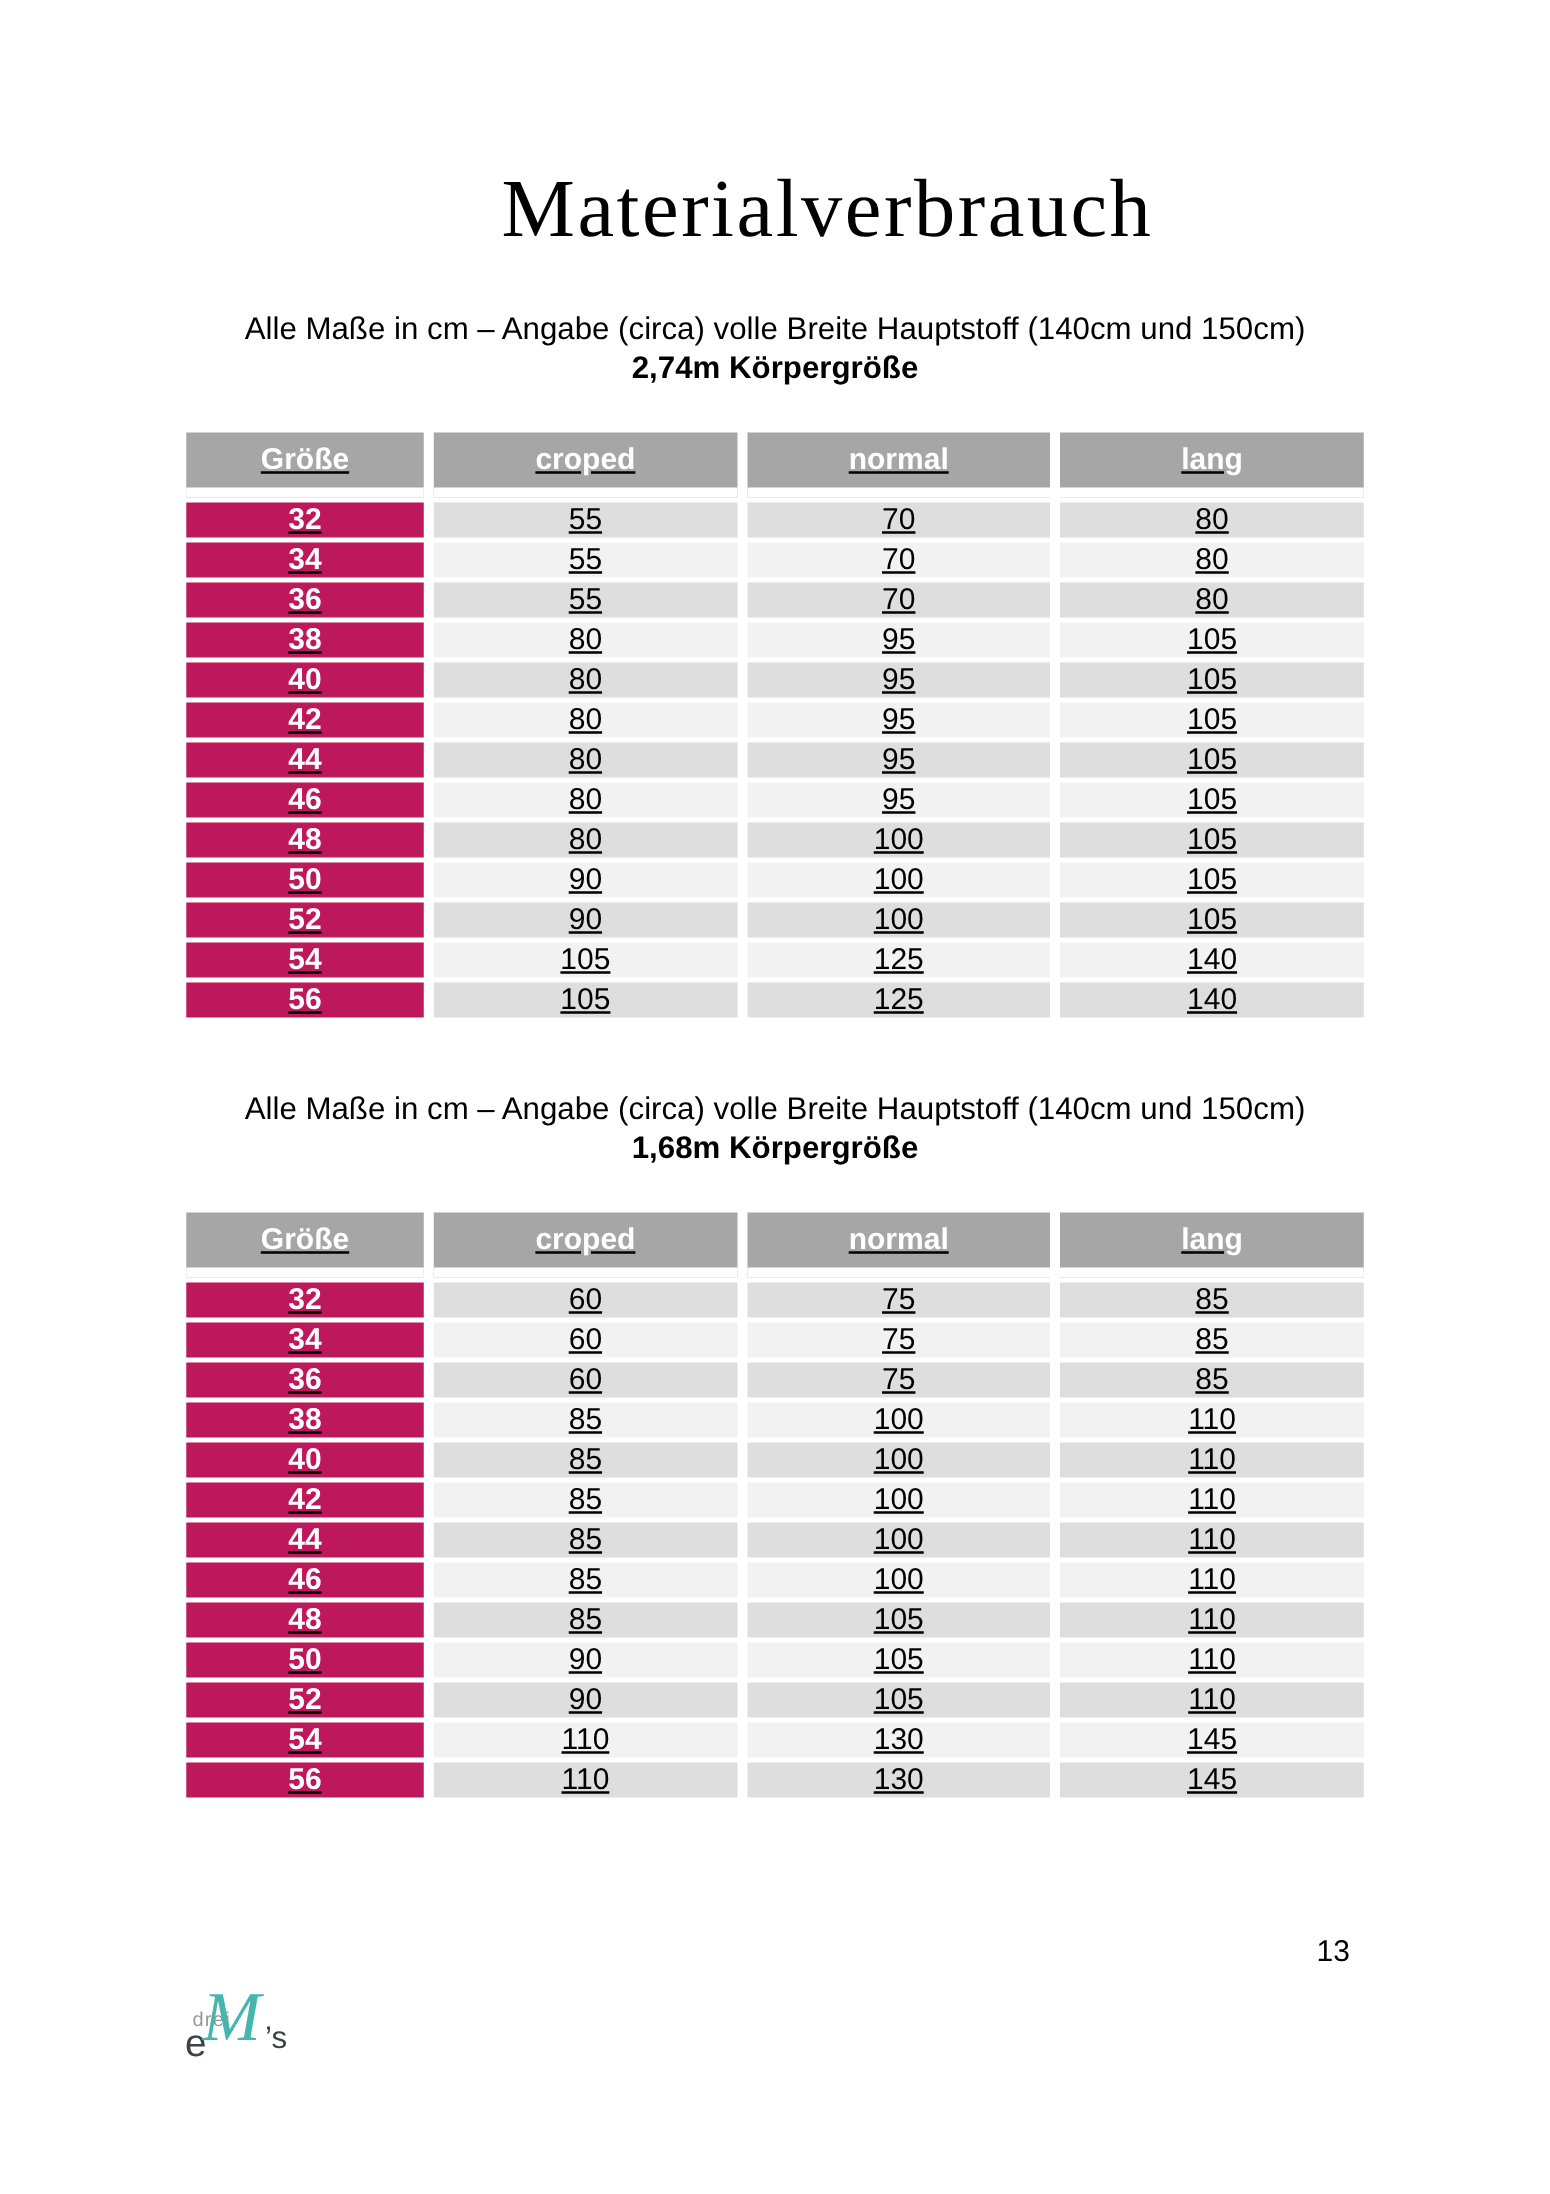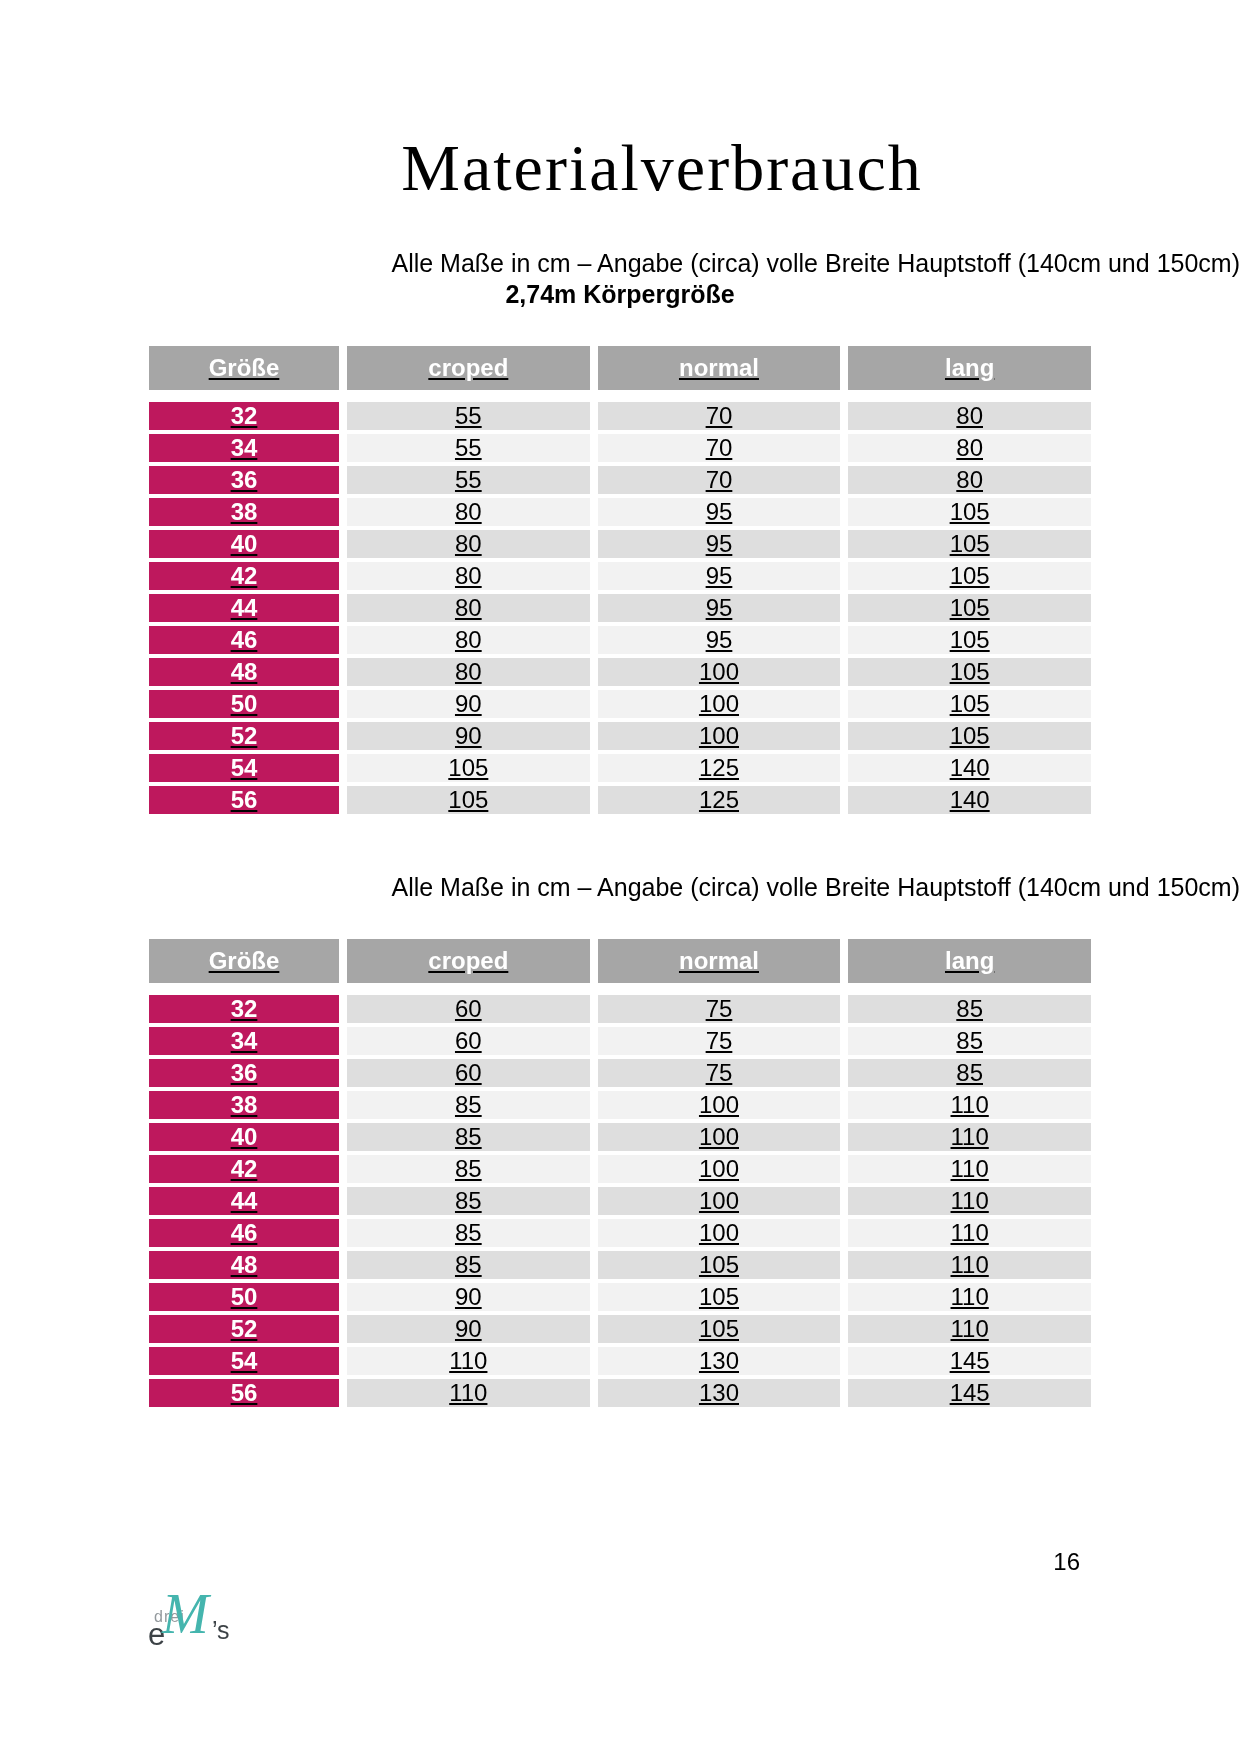--- a/index.html
+++ b/index.html
@@ -24,21 +24,21 @@
     font-weight: normal;
     letter-spacing: 2px;
     margin: 0;
     line-height: 1.2;
     padding-left: 42px;
   }
   .section { position: absolute; left: 0; width: 100%; }
   .section-1 { top: 248px; }
   .section-2 { top: 872px; }
   .subtitle {
-    text-align: right;
+    text-align: center;
     font-size: 25px;
     line-height: 31px;
     margin: 0;
   }
   .height-label {
     text-align: center;
     font-size: 25px;
     line-height: 31px;
     font-weight: bold;
     margin: 0;
@@ -205,20 +205,21 @@
             <td class="val">105</td>
             <td class="val">125</td>
             <td class="val">140</td>
           </tr>
         </tbody>
     </table>
   </div>
 
   <div class="section section-2">
     <p class="subtitle">Alle Maße in cm – Angabe (circa) volle Breite Hauptstoff (140cm und 150cm)</p>
+    <p class="height-label">1,68m Körpergröße</p>
     <table class="mat-table">
       <thead>
           <tr>
             <th>Größe</th>
             <th>croped</th>
             <th>normal</th>
             <th>lang</th>
           </tr>
         </thead>
       <tbody>
@@ -297,21 +298,21 @@
           <tr>
             <td class="size">56</td>
             <td class="val">110</td>
             <td class="val">130</td>
             <td class="val">145</td>
           </tr>
         </tbody>
     </table>
   </div>
 
-  <div class="page-number">16</div>
+  <div class="page-number">13</div>
 
   <div class="logo">
     <span class="logo-drei">drei</span>
     <span class="logo-e">e</span>
     <span class="logo-m">M</span>
     <span class="logo-s">’s</span>
   </div>
 
 </div>
 

